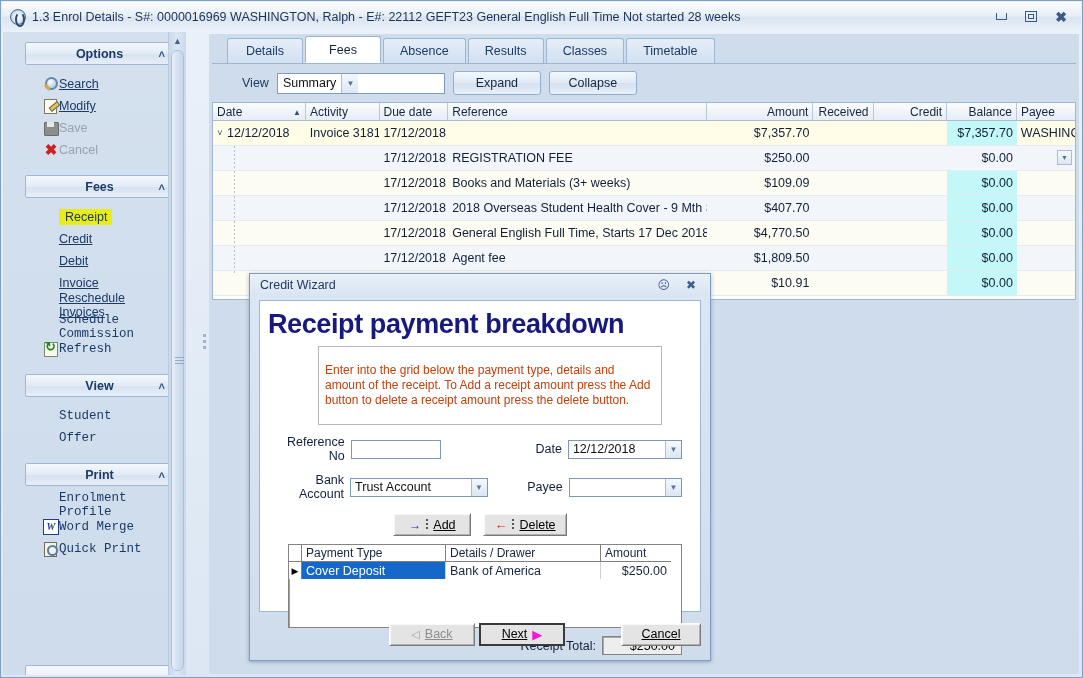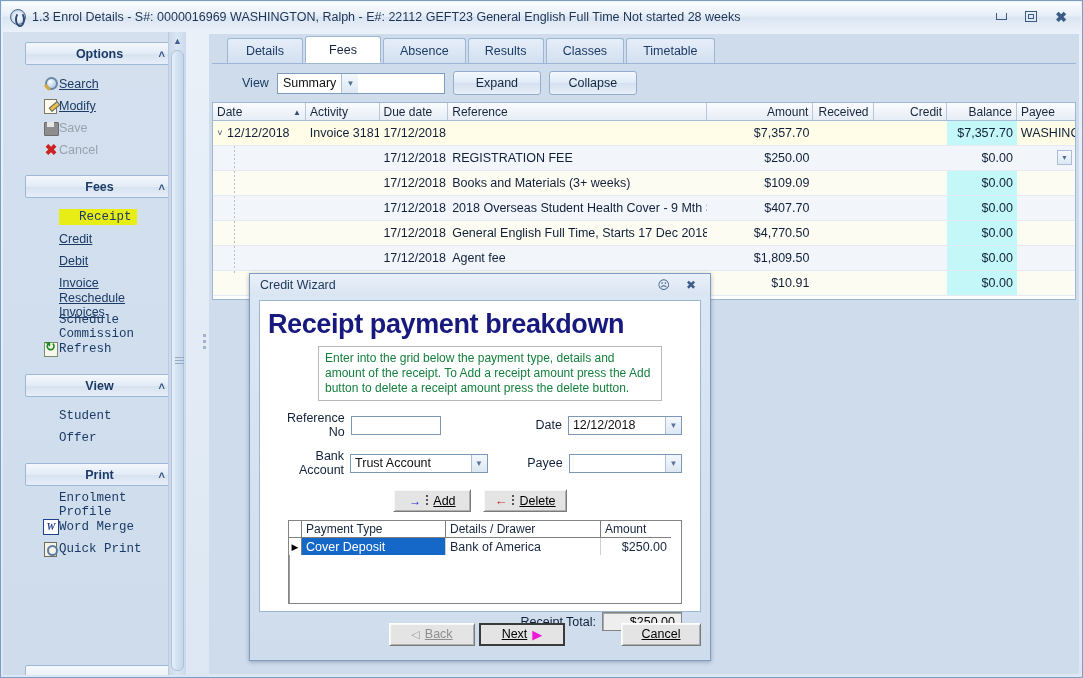--- a/index.html
+++ b/index.html
@@ -68,21 +68,21 @@
     font-size:11px; color:#2f5583;
   }
   .panel-body { padding:8px 0 4px 0; }
   .panel-item {
     display:flex; align-items:center; height:22px; padding-left:18px; gap:0;
     font-size:12.5px; color:#1b3b66; cursor:default;
   }
   .panel-item .lbl { text-decoration:underline; text-underline-offset:1px; }
   .panel-item.plain .lbl { text-decoration:none;font-family:Liberation Mono, monospace; }
   .panel-item.disabled .lbl { color:#9aa2ad; text-decoration:none; }
-  .panel-item.hl .lbl { background:#e9ed16; text-decoration:none; padding:1px 5px 1px 20px;font-family:Liberation Mono, monospace; }
+  .panel-item.hl .lbl { background:#e9ed16; text-decoration:none; padding:1px 5px 1px 6px; }
   .ico { width:16px; height:16px; flex:0 0 16px; position:relative; }
 
   
   .ico-search:before{
     content:""; position:absolute; left:2px; top:1px; width:9px; height:9px;
     border:2px solid #6a86a8; border-radius:50%;
     background:radial-gradient(circle at 35% 32%, #ffffff 0%, #bfd6ea 60%, #9ec0de 100%);
   }
   .ico-search:after{
     content:""; position:absolute; left:1px; top:10px; width:7px; height:2.5px;
@@ -275,21 +275,21 @@
     position:absolute; left:9px; top:26px; right:9px; bottom:48px;
     background:#ffffff; border:1px solid #9fb6d1;
   }
   #dlg-heading {
     font-family:"Liberation Sans", sans-serif;
     font-weight:bold; font-size:27px; color:#17197e;
     padding:8px 0 2px 8px; letter-spacing:-0.4px; white-space:nowrap;
   }
   #dlg-instr {
     margin:4px 38px 0 58px; border:1px solid #b8b8b8; background:#ffffff;
-    padding:4px 6px; font-size:12px; color:#15803d; line-height:15px;
+    padding:16px 6px; font-size:12px; color:#c2410c; line-height:15px;
   }
   .field-row { display:flex; align-items:center; margin-top:10px; padding:0 18px 0 8px; gap:6px; }
   .fld-label { font-size:12.5px; color:#11203a; text-align:right; }
   .txtbox {
     height:19px; border:1px solid #7c98b8; background:#ffffff;
     display:flex; align-items:center; padding:0 4px; font-size:12.5px; color:#111;
   }
   .cbox { display:flex; height:19px; border:1px solid #7c98b8; background:#ffffff; }
   .cbox .cv { flex:1; display:flex; align-items:center; padding:0 4px; font-size:12.5px; color:#111; }
   .cbox .ca {

